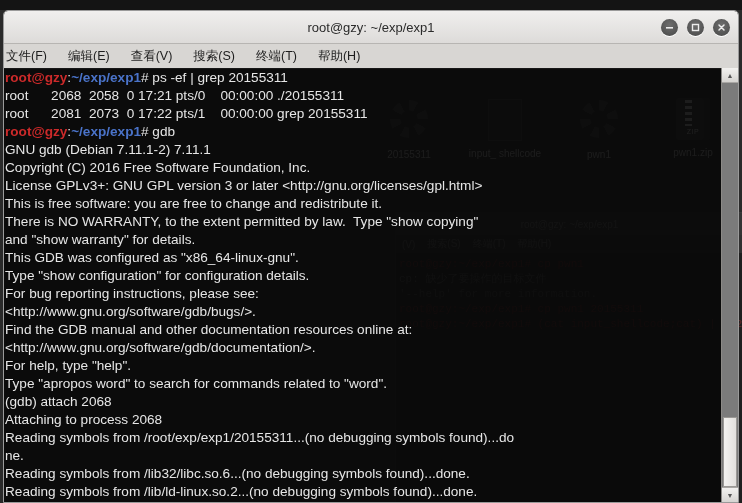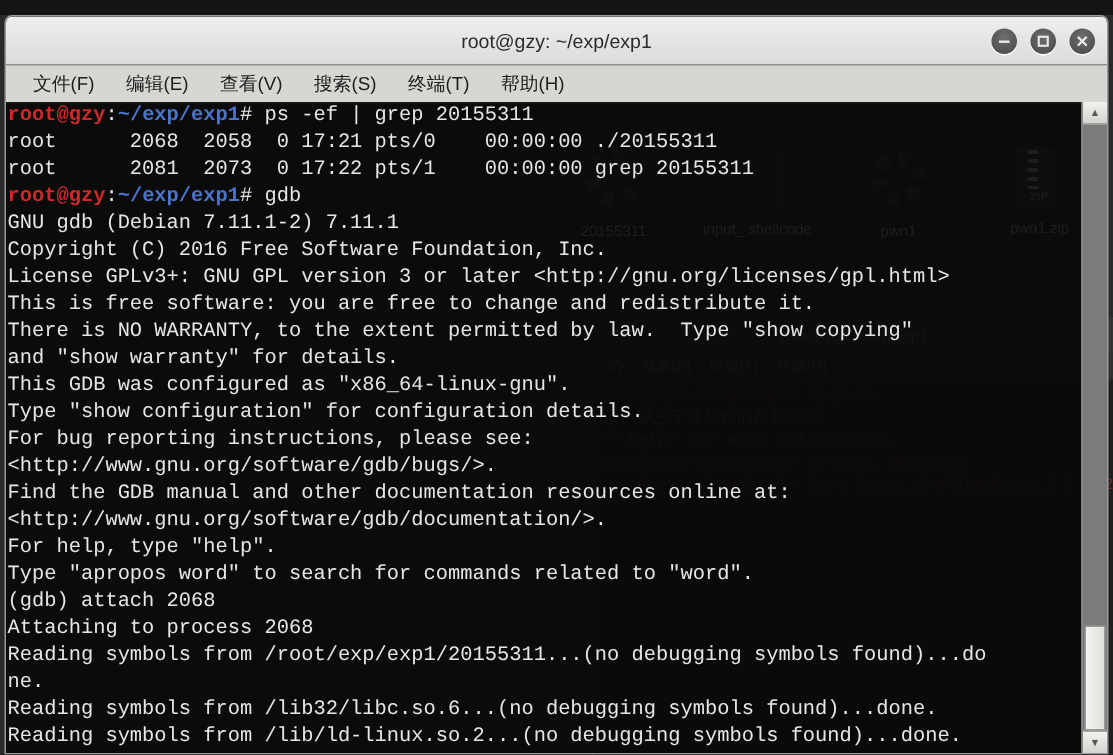--- a/index.html
+++ b/index.html
@@ -94,33 +94,33 @@
     width:17px;height:17px;border-radius:50%;
     background:radial-gradient(circle at 50% 35%,#6e6e6e,#474747);
     box-shadow:0 1px 0 #fff;
     display:flex;align-items:center;justify-content:center;
     color:#ececec;font-size:11px;line-height:1;
   }
   .winbtn svg{display:block;}
 
   #menubar{
     height:24px;background:#d8d6d3;border-bottom:1px solid #b0aeab;
-    display:flex;align-items:center;padding-left:16px;gap:17px;
+    display:flex;align-items:center;padding-left:0;gap:17px;
     font-size:12.5px;color:#1d1d1d;
   }
   .menu-item{cursor:default;padding:1px 2px;}
 
   #term-body{
     position:absolute;left:0;right:0;top:57px;bottom:0;
     background:rgba(8,8,8,0.90);
     display:flex;
   }
   #term-text{
     flex:1;
-    font-family:Liberation Mono, monospace;
+    font-family:Liberation Sans, sans-serif;
     font-size:13.6px;
     line-height:18px;
     color:#e6e6e6;
     white-space:pre;
     padding:1px 0 0 1px;
     overflow:hidden;
   }
   .ln{height:18px;}
   .c-red{color:#cc2a2a;font-weight:bold;}
   .c-blue{color:#4a73c9;font-weight:bold;}

